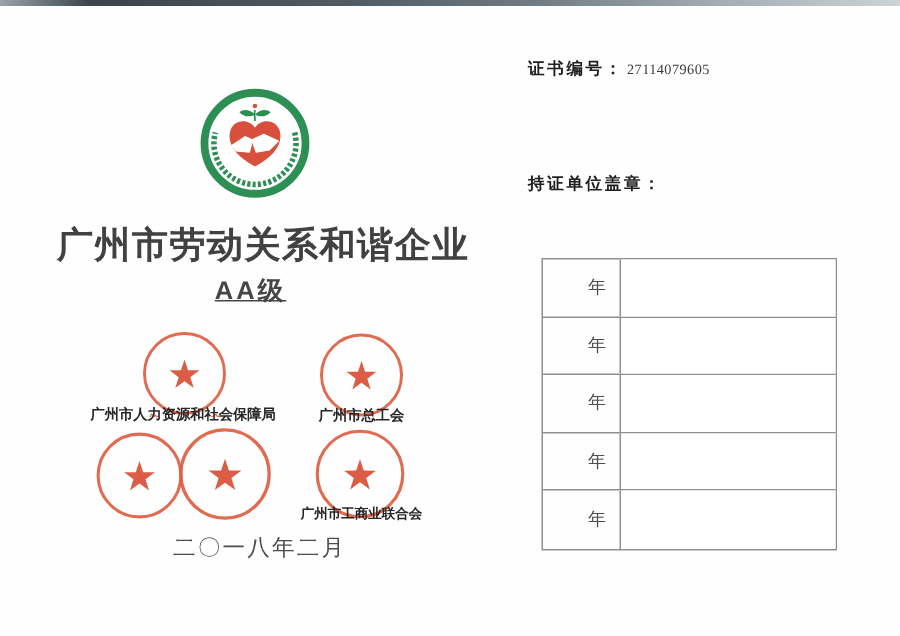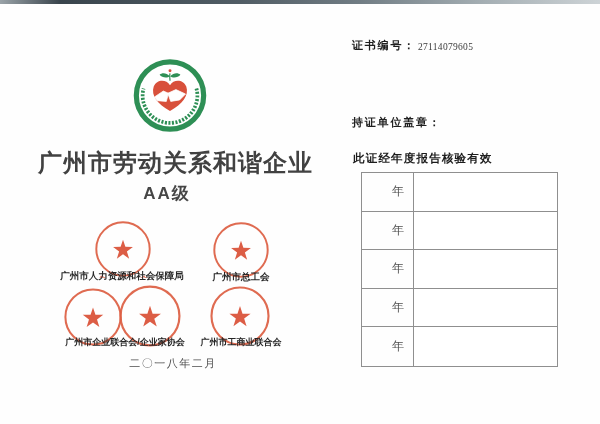--- a/index.html
+++ b/index.html
@@ -20,21 +20,21 @@
   .em-wreath{fill:none;stroke:#2e8f55;stroke-width:5;stroke-dasharray:2.8 2;}
   .em-stem{fill:none;stroke:#2e8f55;stroke-width:1.6;}
   .em-leaf{fill:#2e8f55;}
   .em-bud{fill:#d8503b;}
   .em-apple{fill:#d8503b;}
   .em-hand{fill:#ffffff;stroke:#ffffff;stroke-width:1;stroke-linejoin:round;}
 
   .title1{position:absolute;left:38px;top:147px;width:270px;text-align:center;
     font-size:24px;font-weight:600;color:#414141;letter-spacing:1px;white-space:nowrap;}
   .title2{position:absolute;left:38px;top:182px;width:258px;text-align:center;
-    font-size:17px;font-weight:600;color:#464646;letter-spacing:2px;}
+    font-size:17px;font-weight:600;color:#464646;letter-spacing:2px;text-decoration:underline;}
 
   .stamp{position:absolute;opacity:.92;z-index:2;}
   .s1{left:94px;top:220px;width:58px;height:58px;}
   .s2{left:212px;top:221px;width:58px;height:58px;}
   .s3{left:63px;top:287px;width:60px;height:60px;}
   .s4{left:118px;top:284px;width:64px;height:64px;}
   .s5{left:209px;top:285px;width:62px;height:62px;}
   .seal-ring{fill:none;stroke:#dd5f43;stroke-width:3.4;}
   .seal-star{fill:#da5036;}
   .seal-text{fill:#dc5a3e;font-weight:600;}
@@ -44,21 +44,21 @@
   .ft-nine{font-size:12.5px;letter-spacing:2.5px;}
 
   .cap{position:absolute;text-align:center;font-size:9.5px;font-weight:700;color:#262626;
     white-space:nowrap;z-index:3;}
   .cap1{left:54px;top:270px;width:136px;}
   .cap2{left:189px;top:271px;width:104px;}
   .cap3{left:50px;top:336px;width:150px;font-size:9px;}
   .cap4{left:183px;top:336px;width:116px;font-size:9px;}
 
   .date{position:absolute;left:106px;top:356px;width:134px;text-align:center;
-    font-size:11px;color:#4d4d4d;letter-spacing:1.5px;}
+    font-size:15px;color:#4d4d4d;letter-spacing:1.5px;}
 
   
   .field-label{position:absolute;font-size:11px;font-weight:700;color:#1f1f1f;letter-spacing:1.8px;white-space:nowrap;}
   .fl1{left:352px;top:38px;text-align:center;}
   .fl2{left:352px;top:94px;margin-top:21px;}
   .field-value{position:absolute;font-family:"Liberation Serif", serif;font-size:9.5px;color:#3a3a3a;white-space:nowrap;}
   .fv1{left:418px;top:42px;letter-spacing:.3px;}
   .fv2{left:446px;top:99px;}
 
   .verify-heading{position:absolute;left:353px;top:151px;font-size:11.5px;font-weight:700;
@@ -151,33 +151,31 @@
         </defs>
       <circle class="seal-ring" cx="50" cy="50" r="46"></circle>
       <polygon class="seal-star" points="50,34 54.1,46.3 67.1,46.4 56.7,54.2 60.6,66.6 50,59 39.4,66.6 43.3,54.2 32.9,46.4 45.9,46.3"></polygon>
       <text class="seal-text ft-nine">
         <textPath href="#arc-s5" startOffset="50%" text-anchor="middle">广州市工商业联合会</textPath>
       </text>
     </svg>
 
     <div class="cap cap1">广州市人力资源和社会保障局</div>
     <div class="cap cap2">广州市总工会</div>
-    <div class="cap cap3">广州市企业联合会/企业家协会</div>
     <div class="cap cap4">广州市工商业联合会</div>
 
     <div class="date">二〇一八年二月</div>
   </div>
 
   <div class="page">
     <div class="field-label fl1">证书编号：</div>
     <div class="field-value fv1">27114079605</div>
 
     <div class="field-label fl2">持证单位盖章：</div>
 
-    <div class="verify-heading">此证经年度报告核验有效</div>
 
     <div class="year-table">
       <div class="year-row">
         <div class="year-cell">年</div>
         <div class="blank-cell"></div>
       </div>
       <div class="year-row">
         <div class="year-cell">年</div>
         <div class="blank-cell"></div>
       </div>

